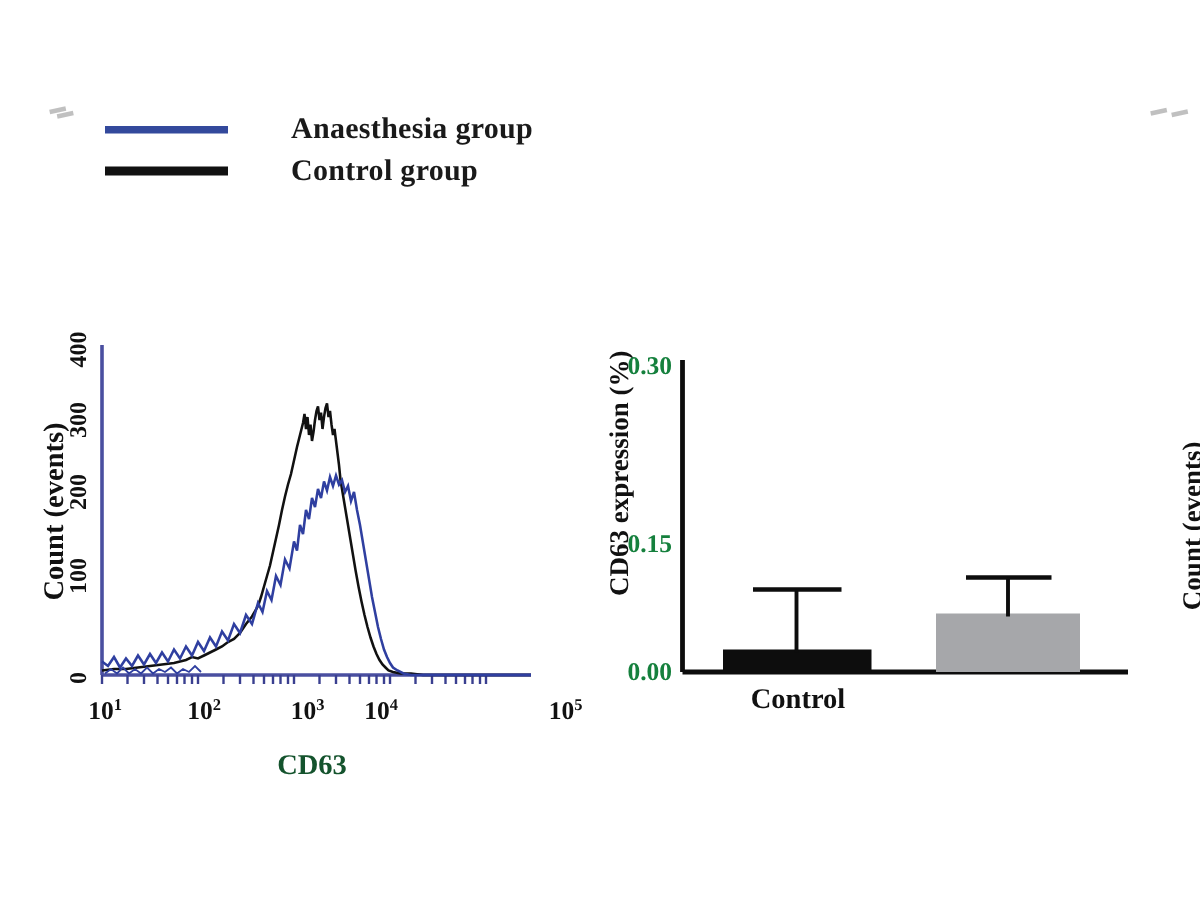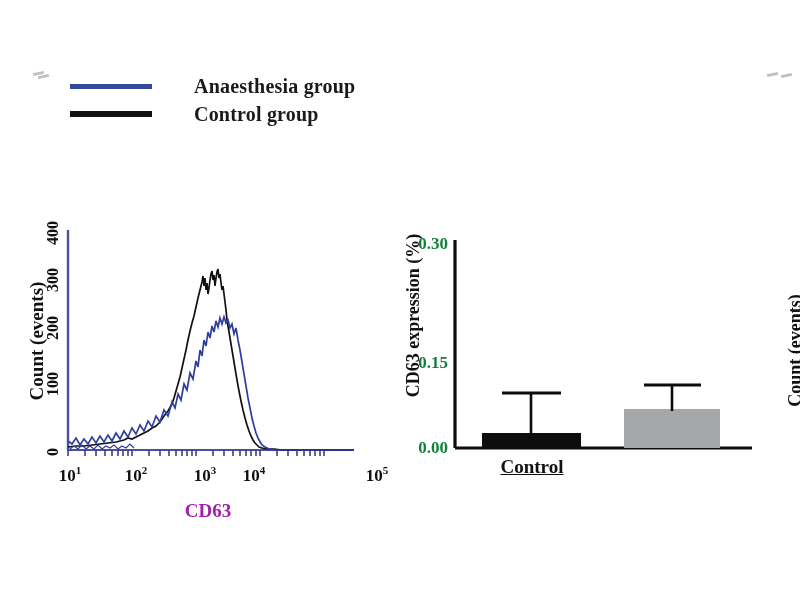--- a/index.html
+++ b/index.html
@@ -102,21 +102,21 @@
   }
   .sup { font-size: 11px; vertical-align: super; }
   #hist-xlabel {
     position: absolute;
     top: 300px;
     left: 62px;
     width: 292px;
     text-align: center;
     font-size: 19px;
     font-weight: bold;
-    color: #a21caf;
+    color: #14532d;
   }
 
   
   #bar-panel {
     position: absolute;
     left: 360px;
     top: 200px;
     width: 400px;
     height: 340px;
   }
@@ -308,19 +308,19 @@
 
         <line x1="79" y1="193" x2="79" y2="235" stroke="#0d0d0d" stroke-width="2.6"></line>
         <line x1="50" y1="193" x2="109" y2="193" stroke="#0d0d0d" stroke-width="3"></line>
 
         <rect x="172" y="209" width="96" height="39" fill="#a6a7aa"></rect>
 
         <line x1="220" y1="185" x2="220" y2="211" stroke="#0d0d0d" stroke-width="2.6"></line>
         <line x1="192" y1="185" x2="249" y2="185" stroke="#0d0d0d" stroke-width="3"></line>
       </svg>
 
-      <div class="bar-cat-label" style="left:80px;  top:256px;text-decoration:underline;">Control</div>
+      <div class="bar-cat-label" style="left:80px;  top:256px;">Control</div>
     </div>
   </div>
 
   <div id="right-ylabel">Count (events)</div>
 
 </div>
 
 </body></html>

